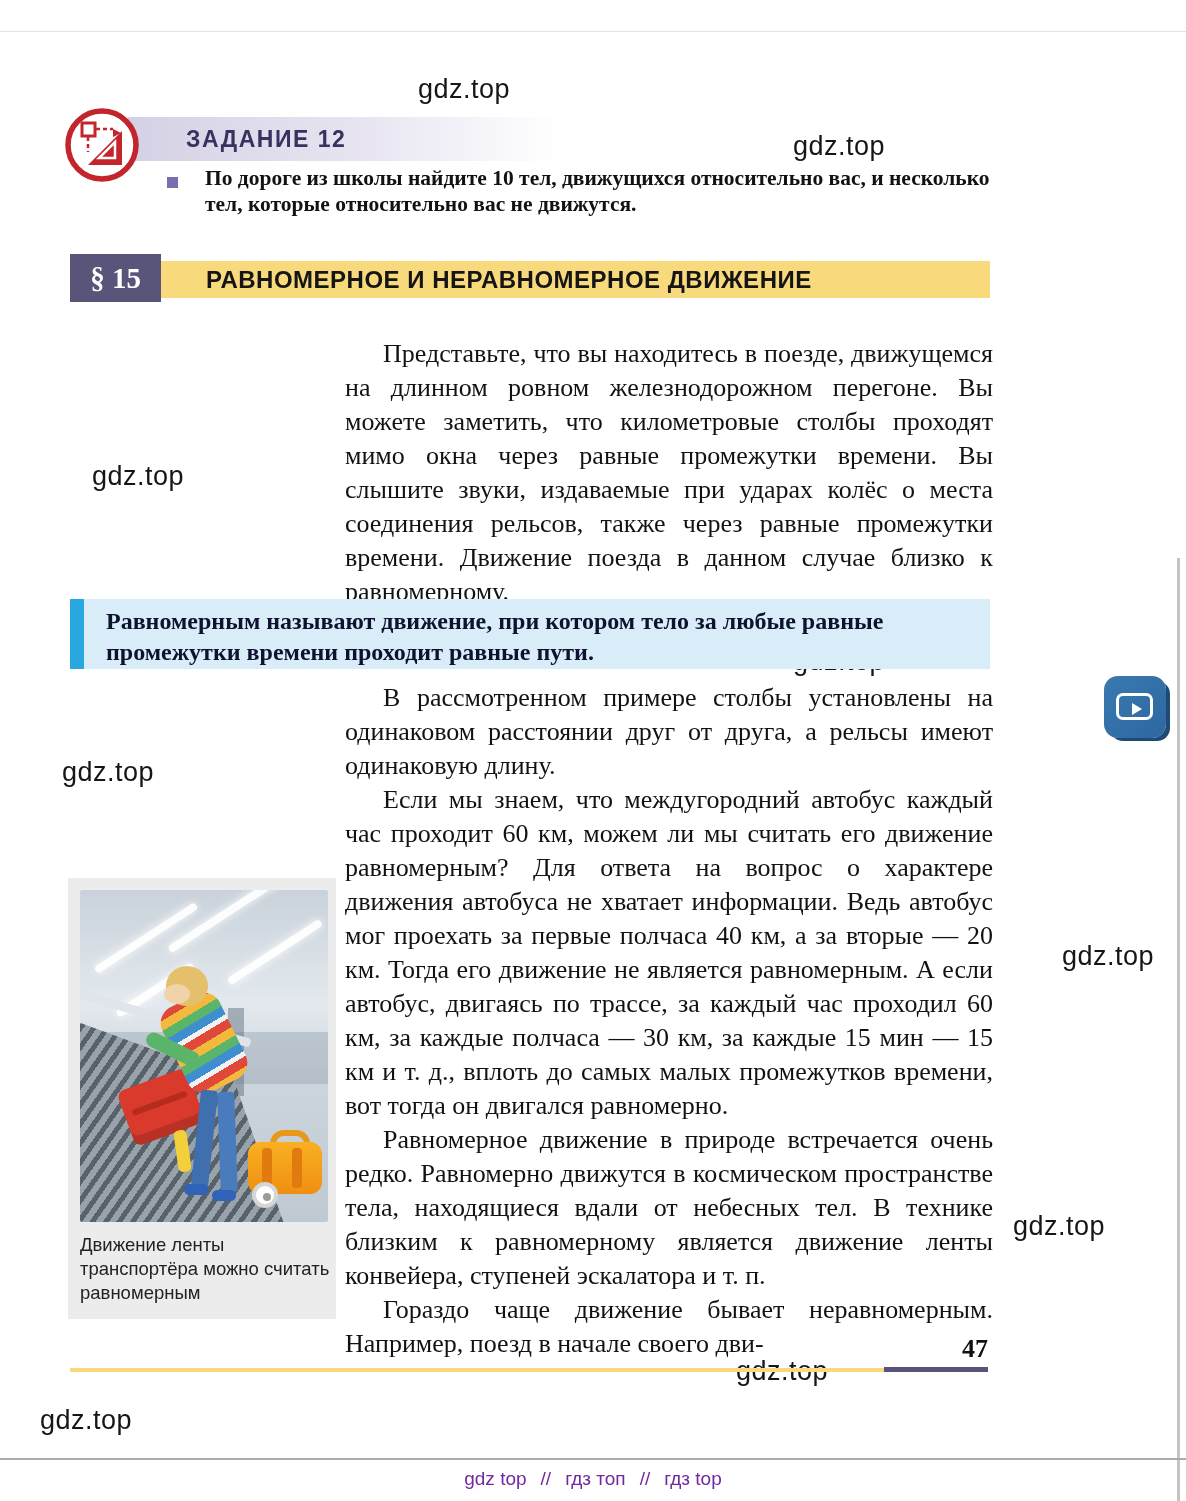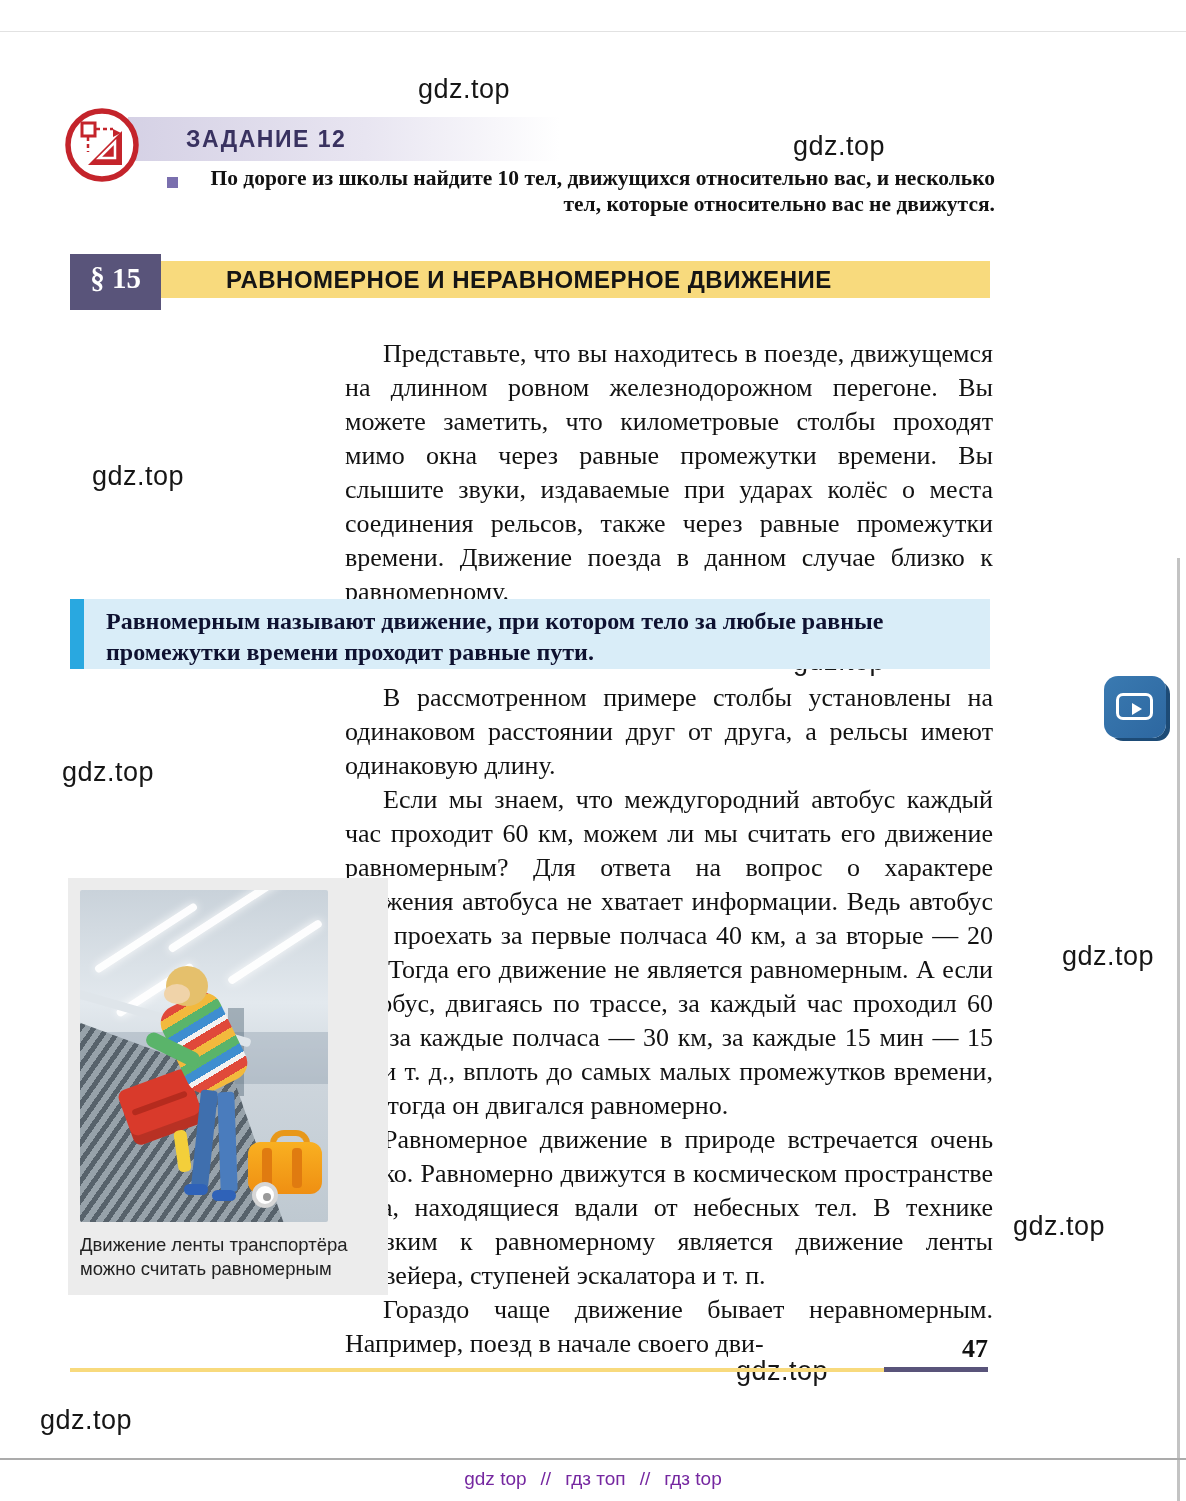--- a/index.html
+++ b/index.html
@@ -18,44 +18,44 @@
   .task-strip{position:absolute;left:128px;top:117px;width:432px;height:44px;
     background:linear-gradient(90deg,#d5d1e5 0%,#e8e5f1 55%,#ffffff 100%);}
   .task-strip span{display:block;padding-left:58px;line-height:44px;
     font-weight:bold;font-size:23px;color:#393260;letter-spacing:1.5px;}
   .task-icon{position:absolute;left:63px;top:106px;width:78px;height:78px;}
   .task-bullet{position:absolute;left:167px;top:177px;width:11px;height:11px;background:#7a6fae;}
   .task-text{position:absolute;left:205px;top:165px;width:790px;
     font-family:"Liberation Serif",serif;font-weight:bold;font-size:21.5px;line-height:26px;color:#101010;}
 
   
-  .sec-marker{position:absolute;left:70px;top:254px;width:91px;height:56px;background:#59547a;
+  .sec-marker{position:absolute;left:70px;top:254px;width:91px;height:48px;background:#59547a;
     color:#ffffff;font-weight:bold;font-size:29px;text-align:center;line-height:48px;
     font-family:"Liberation Serif",serif;}
   .sec-strip{position:absolute;left:161px;top:261px;width:829px;height:37px;background:#f8da7d;}
-  .sec-strip span{display:block;padding-left:65px;line-height:37px;font-weight:bold;font-size:24px;
+  .sec-strip span{display:block;padding-left:45px;line-height:37px;font-weight:bold;font-size:24px;
     color:#151515;letter-spacing:.5px;}
 
   
   .serifcol{font-family:"Liberation Serif",serif;font-size:26px;line-height:34px;color:#121212;
     text-align:justify;hyphens:auto;}
   .para1{position:absolute;left:345px;top:337px;width:648px;}
   .para1 .ind, .maincol p{text-indent:38px;margin:0;}
   .em{}
 
   
   .defbox{position:absolute;left:70px;top:599px;width:920px;height:70px;background:#d9edf8;}
   .defbar{position:absolute;left:70px;top:599px;width:14px;height:70px;background:#29a8e0;}
   .deftext{position:absolute;left:106px;top:606px;width:800px;font-family:"Liberation Serif",serif;
     font-weight:bold;font-size:24px;line-height:31px;color:#0e1130;text-align:left;}
 
   .maincol{position:absolute;left:345px;top:681px;width:648px;}
 
   
-  .figure{position:absolute;left:68px;top:878px;width:320px;background:#ececec;padding:12px 0 14px 12px;
+  .figure{position:absolute;left:68px;top:878px;width:268px;background:#ececec;padding:12px 0 14px 12px;
     box-sizing:border-box;}
   .photo{position:relative;width:248px;height:332px;background:linear-gradient(180deg,#c9d2da 0%,#e3e9ee 34%,#cdd5dc 58%,#bfc9d1 100%);overflow:hidden;border-radius:2px;}
   .ph-light{position:absolute;height:8px;background:rgba(255,255,255,.95);transform:rotate(-33deg);
     box-shadow:0 0 10px rgba(255,255,255,.9);border-radius:4px;}
   .ph-wall{position:absolute;left:0;top:142px;width:248px;height:52px;background:rgba(142,158,172,.4);}
   .ph-pillar{position:absolute;left:148px;top:118px;width:16px;height:88px;background:rgba(84,104,120,.45);}
   .ph-belt{position:absolute;left:0;top:0;width:248px;height:332px;
     background:repeating-linear-gradient(125deg,#57626b 0 5px,#97a2aa 5px 11px);
     clip-path:polygon(0 40%,62% 57%,82% 100%,0 100%);}
   .ph-beltedge{position:absolute;left:-6px;top:124px;width:180px;height:9px;background:#dfe5ea;
@@ -134,21 +134,21 @@
       <circle cx="39" cy="39" r="34" fill="#ffffff" stroke="#c4242b" stroke-width="5.5"></circle>
       <rect x="19" y="17" width="13" height="13" fill="#ffffff" stroke="#c4242b" stroke-width="3"></rect>
       <path d="M33 23 H50" stroke="#c4242b" stroke-width="2.5" stroke-dasharray="4 3"></path>
       <path d="M50 23 l8 4 -8 4 z" fill="#c4242b"></path>
       <path d="M25 31 V46" stroke="#c4242b" stroke-width="2.5" stroke-dasharray="4 3"></path>
       <path d="M25 59 L59 59 L59 25 Z" fill="#c4242b"></path>
       <path d="M36 52 L52 52 L52 36 Z" fill="none" stroke="#ffffff" stroke-width="2.5"></path>
     </svg>
   </div>
   <div class="task-bullet"></div>
-  <div class="task-text serifcol" style="text-align:right;font-size:21.5px;line-height:26px;">По дороге из школы найдите 10 тел, движущихся относительно вас, и несколько тел, которые относительно вас не движутся.</div>
+  <div class="task-text serifcol" style="text-align:left;font-size:21.5px;line-height:26px;">По дороге из школы найдите 10 тел, движущихся относительно вас, и несколько тел, которые относительно вас не движутся.</div>
 
   <div class="sec-marker">§ 15</div>
   <div class="sec-strip">
     <span>РАВНОМЕРНОЕ И НЕРАВНОМЕРНОЕ ДВИЖЕНИЕ</span>
   </div>
 
   <div class="para1 serifcol">
     <p class="ind" style="margin:0;"><span>Представьте, что вы находитесь в поезде, движущемся на длинном ровном железнодорожном перегоне. Вы можете заметить, что километровые столбы проходят мимо окна через равные промежутки времени. Вы слышите звуки, издаваемые при ударах колёс о места соединения рельсов, также через равные промежутки времени. Движение поезда в данном случае близко к </span><span class="em">равномерному.</span></p>
   </div>
 

